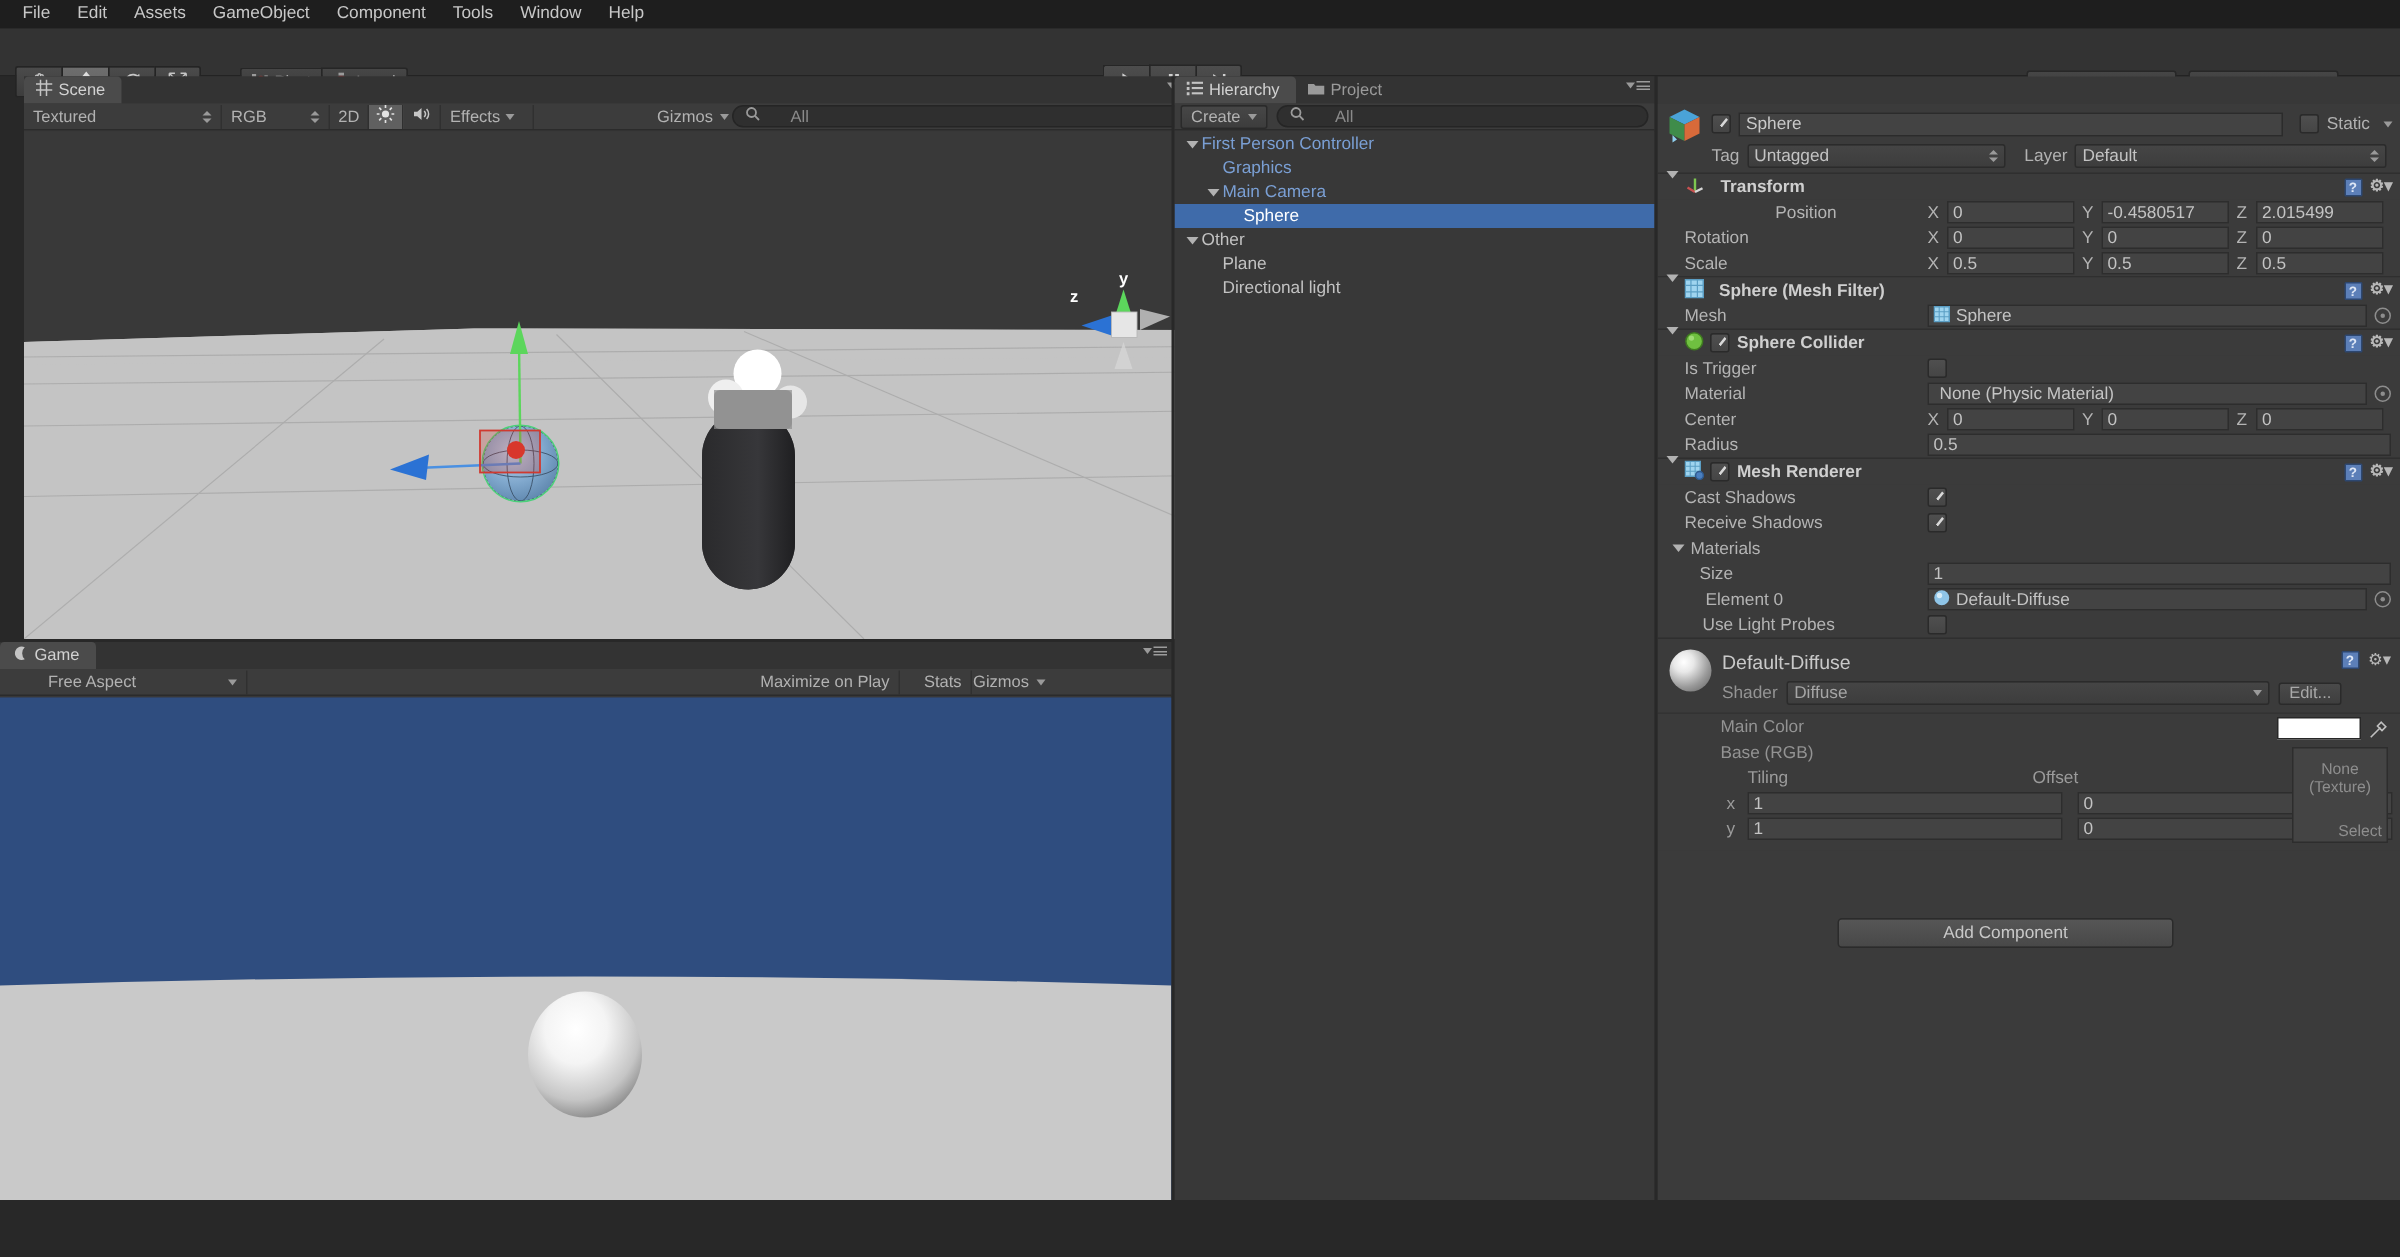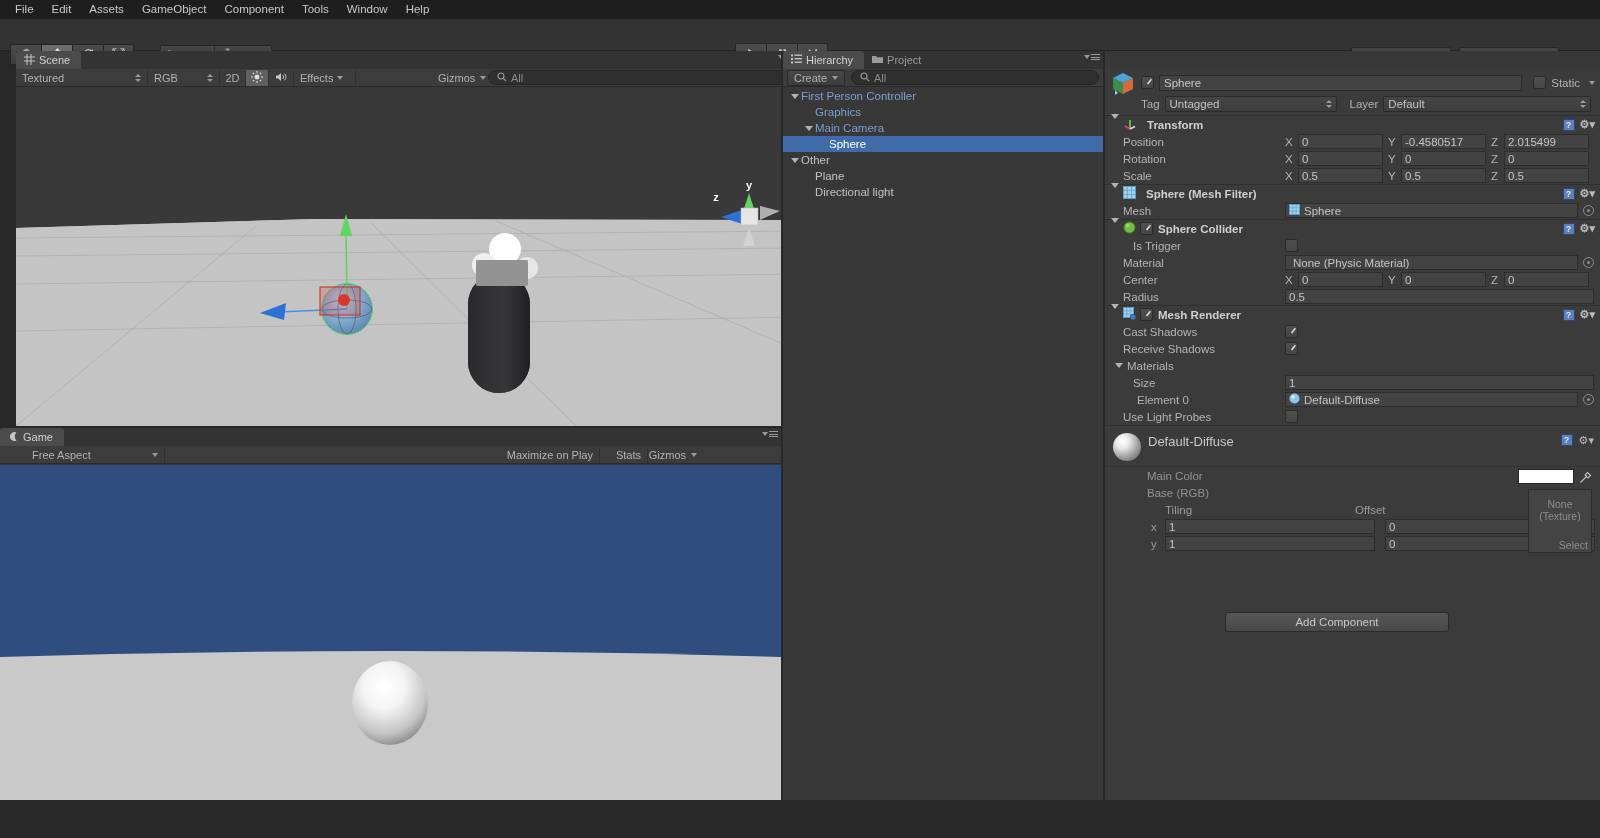--- a/index.html
+++ b/index.html
@@ -114,21 +114,21 @@
     height: 16px; display: flex; align-items: center; gap: 4px;
     padding: 0 6px; font-size: 11px; color: #b2b2b2; cursor: default;
     border-right: 1px solid #303030;
   }
   .sb-item.btnish { background: linear-gradient(#474747,#3c3c3c); border: 1px solid #2a2a2a; border-radius: 2px; }
   .sb-item.toggled { background: #606060; }
 
   .searchbox {
     height: 15px; background: #2f2f2f; border: 1px solid #252525;
     border-radius: 8px; display: flex; align-items: center;
-    padding: 0 8px; gap: 4px; color: #8a8a8a; font-size: 11px;
+    padding: 0 8px; gap: 20px; color: #8a8a8a; font-size: 11px;
   }
 
   
   #scene-panel { left: 16px; top: 51px; width: 781px; height: 375px; }
   .scene-canvas { position: absolute; left: 0; top: 37px; width: 781px; height: 338px;
                   background: #393939; overflow: hidden; }
 
   
   #game-panel { left: 0; top: 428px; width: 781px; height: 372px; }
   .game-canvas { position: absolute; left: 0; top: 37px; width: 781px; height: 335px;
@@ -664,21 +664,21 @@
                   <path d="M7 12 L2 9" stroke="#c85050" stroke-width="1.6"></path>
                   <path d="M7 12 L12 9.5" stroke="#d8d8d8" stroke-width="1.6"></path>
                 </svg></span>
               <span style="margin-left:6px;">Transform</span>
               <span class="hdr-right">
                 <span class="help-icon">?</span>
                 <span class="gear-icon">⚙▾</span>
               </span>
             </div>
             <div class="prop-row">
-              <span class="prop-label" style="padding-left:18px;">Position</span>
+              <span class="prop-label" style="padding-left:18px;text-align:center;">Position</span>
               <span class="vec3">
                 <span class="vec-ax">X</span>
                 <span class="vec-in">0</span>
                 <span class="vec-ax">Y</span>
                 <span class="vec-in">-0.4580517</span>
                 <span class="vec-ax">Z</span>
                 <span class="vec-in">2.015499</span>
               </span>
             </div>
             <div class="prop-row">
@@ -737,21 +737,21 @@
                   <circle cx="4.6" cy="4.4" r="1.8" fill="#a9e080" opacity="0.8"></circle>
                 </svg></span>
               <span class="checkbox checked"></span>
               <span style="margin-left:1px;">Sphere Collider</span>
               <span class="hdr-right">
                 <span class="help-icon">?</span>
                 <span class="gear-icon">⚙▾</span>
               </span>
             </div>
             <div class="prop-row">
-              <span class="prop-label" style="padding-left:28px;">Is Trigger</span>
+              <span class="prop-label" style="padding-left:18px;">Is Trigger</span>
               <span class="checkbox"></span>
             </div>
             <div class="prop-row">
               <span class="prop-label" style="padding-left:18px;">Material</span>
               <span class="objfield">
                 <span></span>
                 <span>None (Physic Material)</span>
               </span>
               <span class="target-dot" style="margin-right:6px;"></span>
             </div>
@@ -809,31 +809,39 @@
               <span class="objfield">
                 <span><svg width="11" height="11" viewBox="0 0 11 11">
                     <circle cx="5.5" cy="5.5" r="5" fill="#8fc5e8"></circle>
                     <circle cx="4" cy="4" r="1.8" fill="#d6ecf8"></circle>
                   </svg></span>
                 <span>Default-Diffuse</span>
               </span>
               <span class="target-dot" style="margin-right:6px;"></span>
             </div>
             <div class="prop-row">
-              <span class="prop-label" style="padding-left:18px;">Use Light Probes</span>
+              <span class="prop-label" style="padding-left:30px;">Use Light Probes</span>
               <span class="checkbox"></span>
             </div>
           </div>
         </div>
 
       <div class="mat-block">
         <div class="mat-head">
           <span class="mat-sphere"></span>
           <span style="flex:1;">
             <span style="display:block; font-size:13px; color:#c9c9c9; padding-top:1px;">Default-Diffuse</span>
+            <span style="display:flex; align-items:center; gap:6px; margin-top:5px;">
+              <span class="small-lbl" style="color:#949494;">Shader</span>
+              <span class="select-field" style="flex:1; max-width:322px;">
+                <span style="color:#a5a5a5;">Diffuse</span>
+                <span class="caret-d"></span>
+              </span>
+              <span class="edit-btn">Edit...</span>
+            </span>
           </span>
           <span class="hdr-right" style="position:absolute; right:6px; top:5px; display:flex; gap:6px; align-items:center;">
             <span class="help-icon">?</span>
             <span class="gear-icon">⚙▾</span>
           </span>
         </div>
 
         <div class="mat-props">
           <div class="color-swatch"></div>
           <span style="position:absolute; right:8px; top:4px; color:#b8b8b8;">

